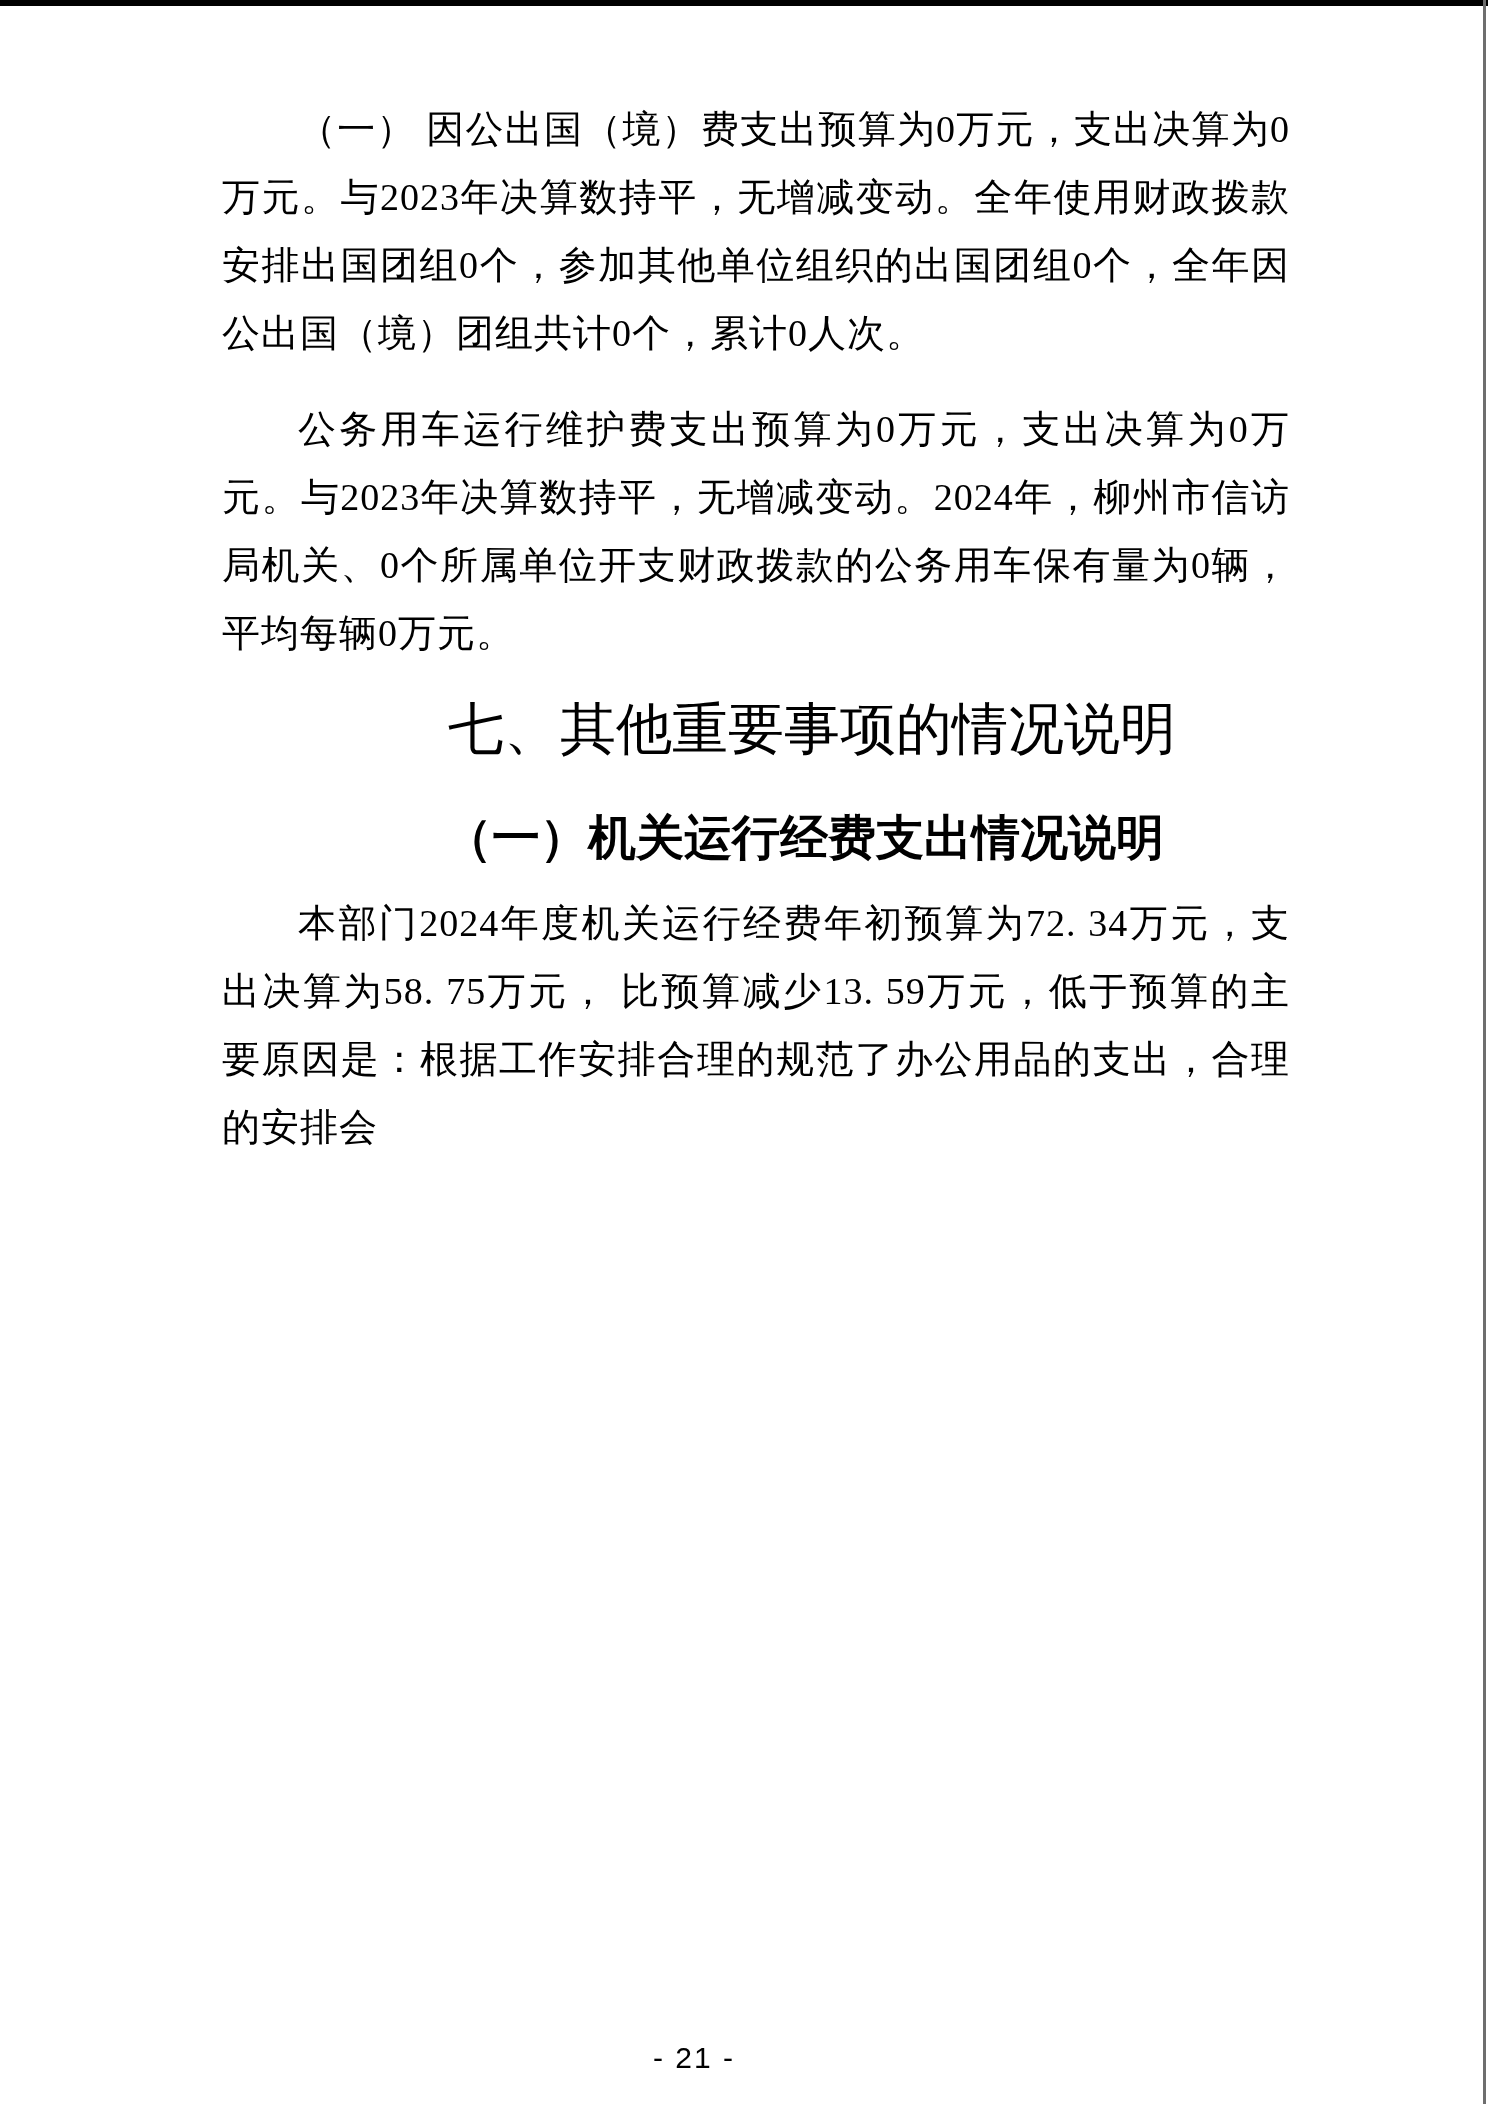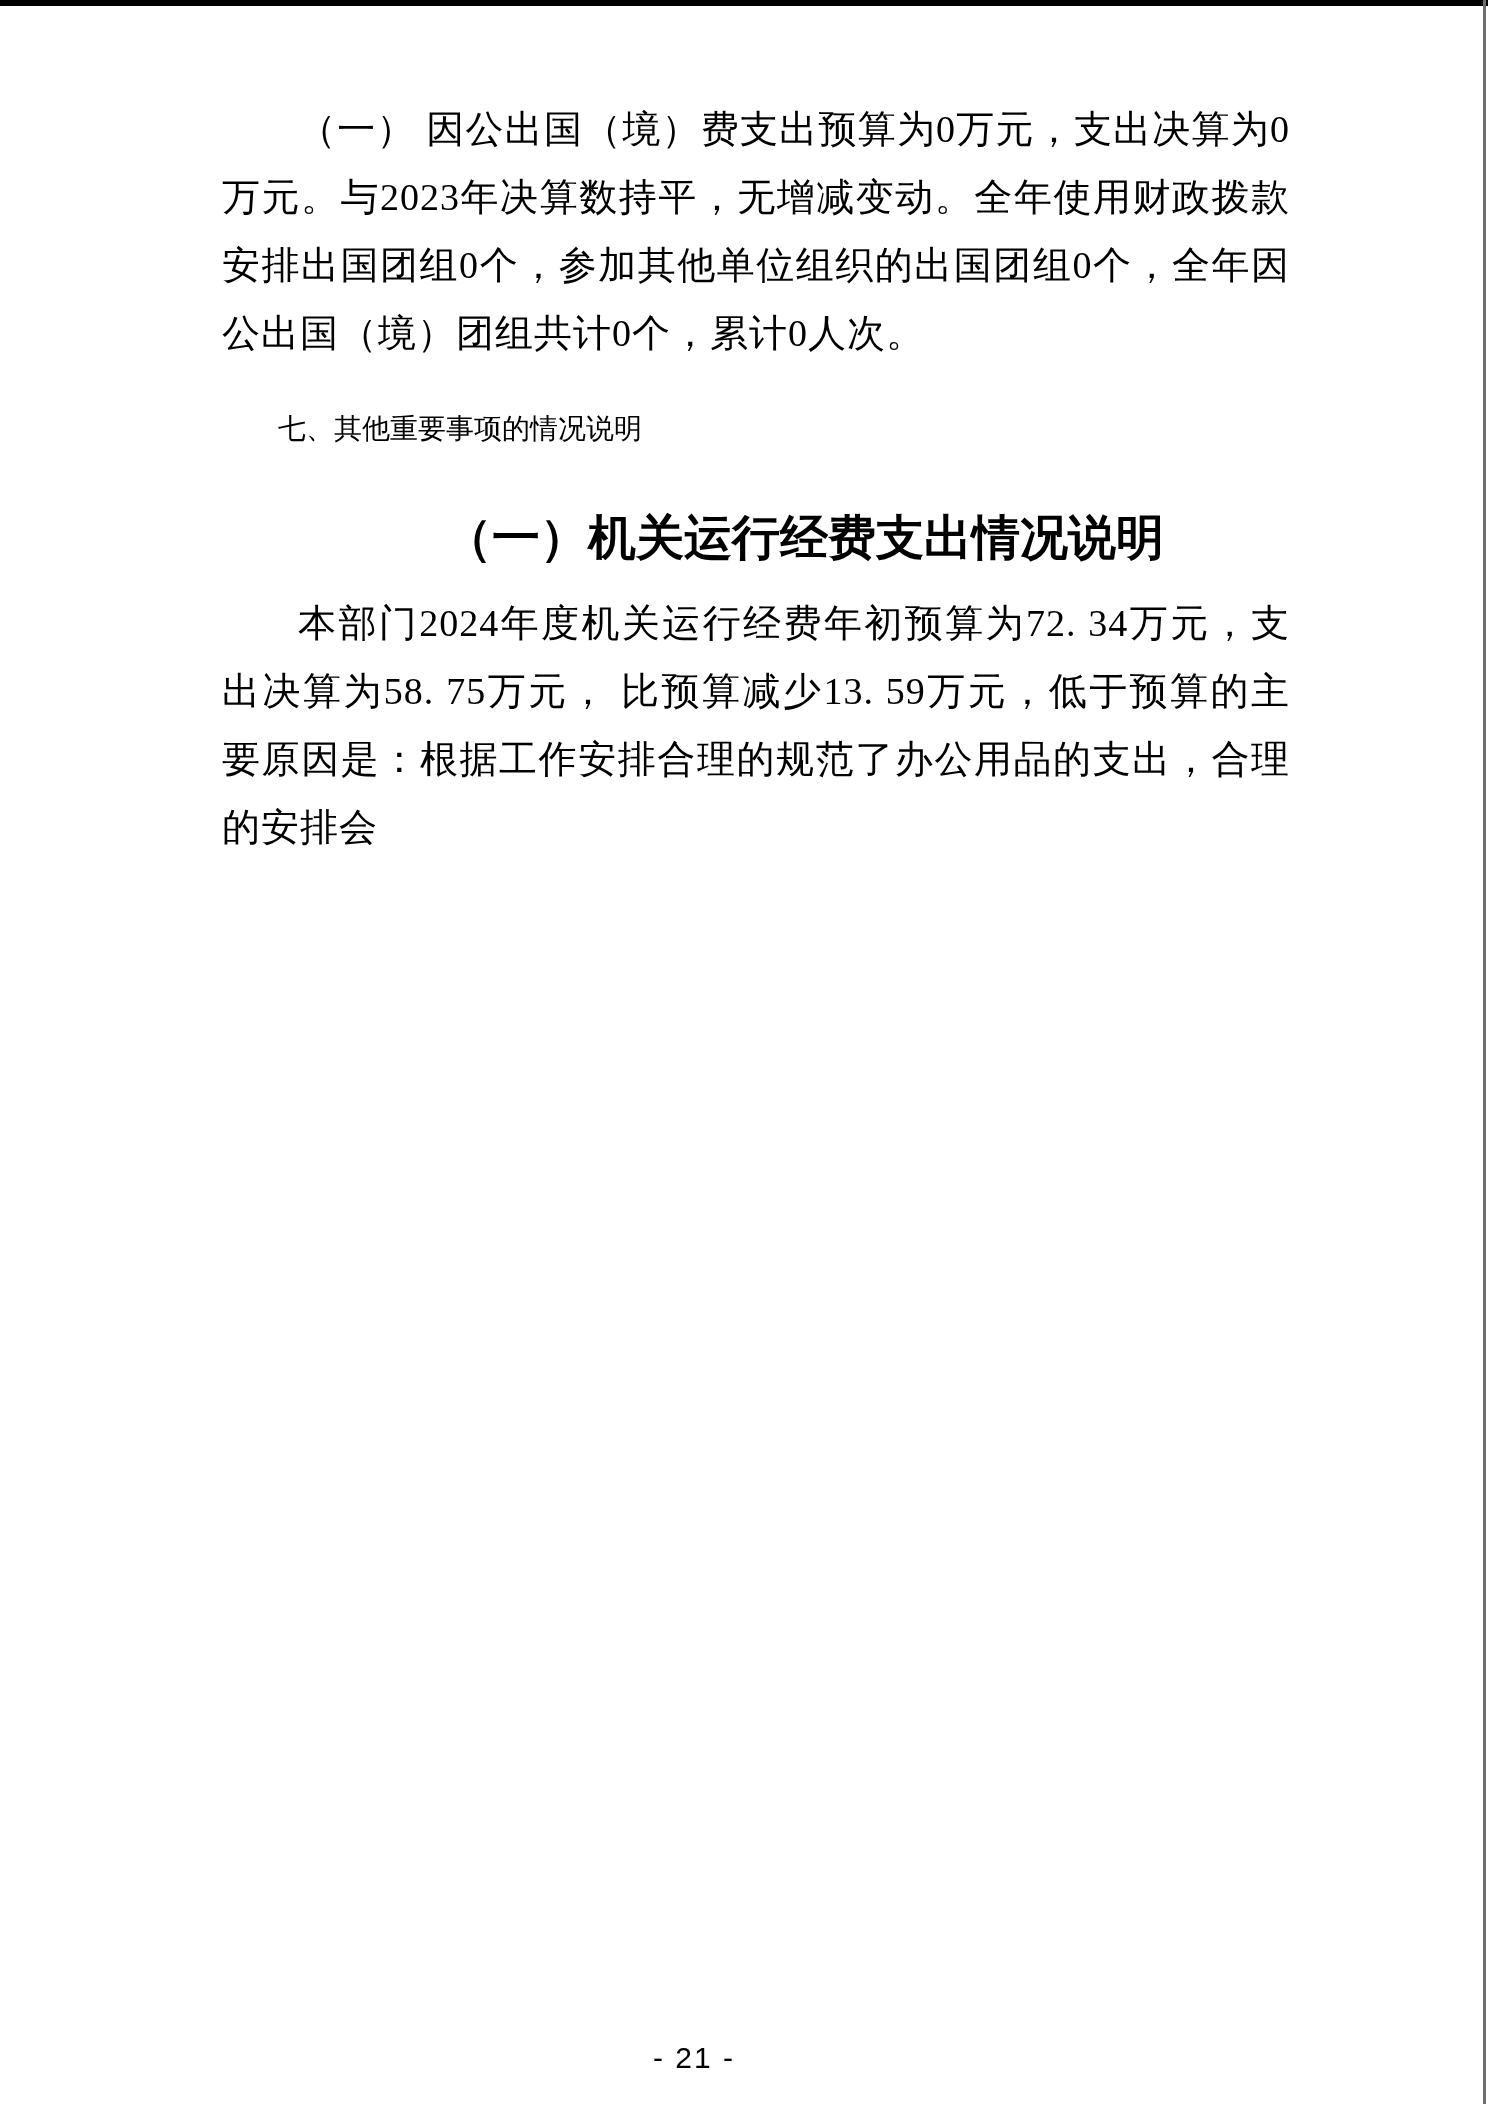--- a/index.html
+++ b/index.html
@@ -48,24 +48,24 @@
   }
   .para-1 { margin-bottom: 28px; }
   .para-2 { margin-bottom: 22px; }
   .para-3 { margin-bottom: 8px; }
   .para-4 { margin-bottom: 28px; }
   .para-5 { margin-bottom: 66px; }
   .heading-1 {
     margin: 0 0 44px 0;
     text-indent: 2em;
     font-family: "Liberation Sans", sans-serif;
-    font-size: 28px;
+    font-size: 56px;
     line-height: 68px;
     font-weight: 400;
-    text-align: left;
+    text-align: center;
   }
   .heading-2 {
     margin: 0 0 14px 0;
     text-indent: 2em;
     font-family: Liberation Mono, monospace;
     font-size: 48px;
     line-height: 68px;
     font-weight: 700;
     text-align: center;
   }
@@ -88,20 +88,21 @@
 <div class="page">
 
   <div class="scan-top-edge"></div>
   <div class="scan-right-edge"></div>
 
   <div class="page-body">
     <p class="para para-1">（一） 因公出国（境）费支出预算为0万元，支出决算为0万元。与2023年决算数持平，无增减变动。全年使用财政拨款安排出国团组0个，参加其他单位组织的出国团组0个，全年因公出国（境）团组共计0个，累计0人次。</p>
 
 
 
+    <p class="para para-4">公务用车运行维护费支出预算为0万元，支出决算为0万元。与2023年决算数持平，无增减变动。2024年，柳州市信访局机关、0个所属单位开支财政拨款的公务用车保有量为0辆，平均每辆0万元。</p>
 
 
     <h2 class="heading-1">七、其他重要事项的情况说明</h2>
 
     <h3 class="heading-2">（一）机关运行经费支出情况说明</h3>
 
     <p class="para">本部门2024年度机关运行经费年初预算为72. 34万元，支出决算为58. 75万元， 比预算减少13. 59万元，低于预算的主要原因是：根据工作安排合理的规范了办公用品的支出，合理的安排会</p>
   </div>
 
   <div class="page-footer">- 21 -</div>

